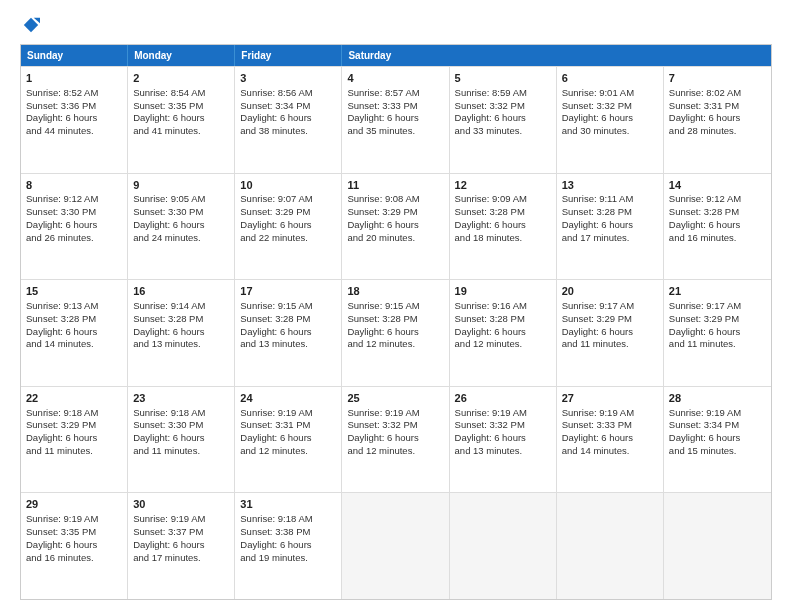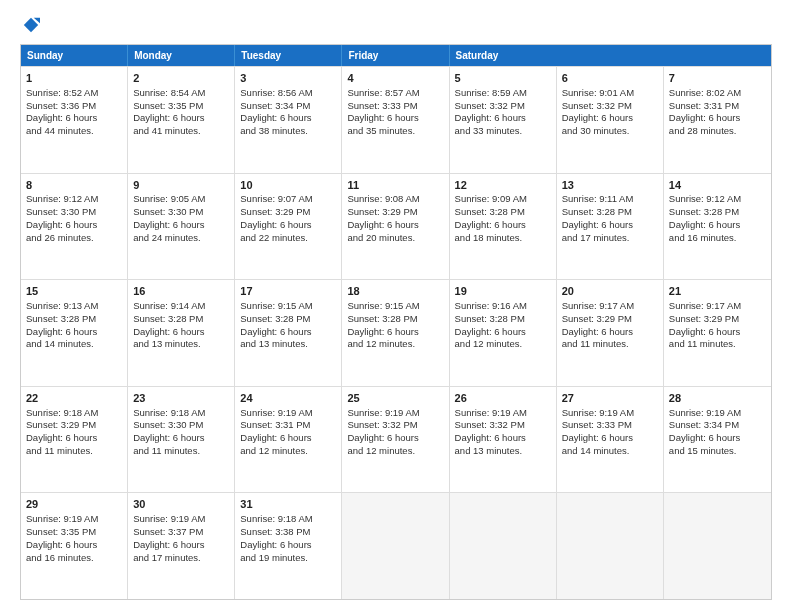--- a/index.html
+++ b/index.html
@@ -133,21 +133,20 @@
     <div class="title-block">
       <div class="month-title"></div>
       <div class="location"></div>
     </div>
   </div>
 
   <div class="calendar">
     <div class="cal-header" id="cal-header">
         <div class="cal-header-cell">Sunday</div>
         <div class="cal-header-cell">Monday</div>
-        <div class="cal-header-cell">Tuesday</div>
         <div class="cal-header-cell">Friday</div>
         <div class="cal-header-cell">Saturday</div>
       </div>
     <div class="cal-body" id="cal-body">
         <div class="cal-row">
           <div class="cal-cell">
             <span class="day-num">1</span>
             <div>Sunrise: 8:52 AM</div>
             <div>Sunset: 3:36 PM</div>
             <div>Daylight: 6 hours</div>

